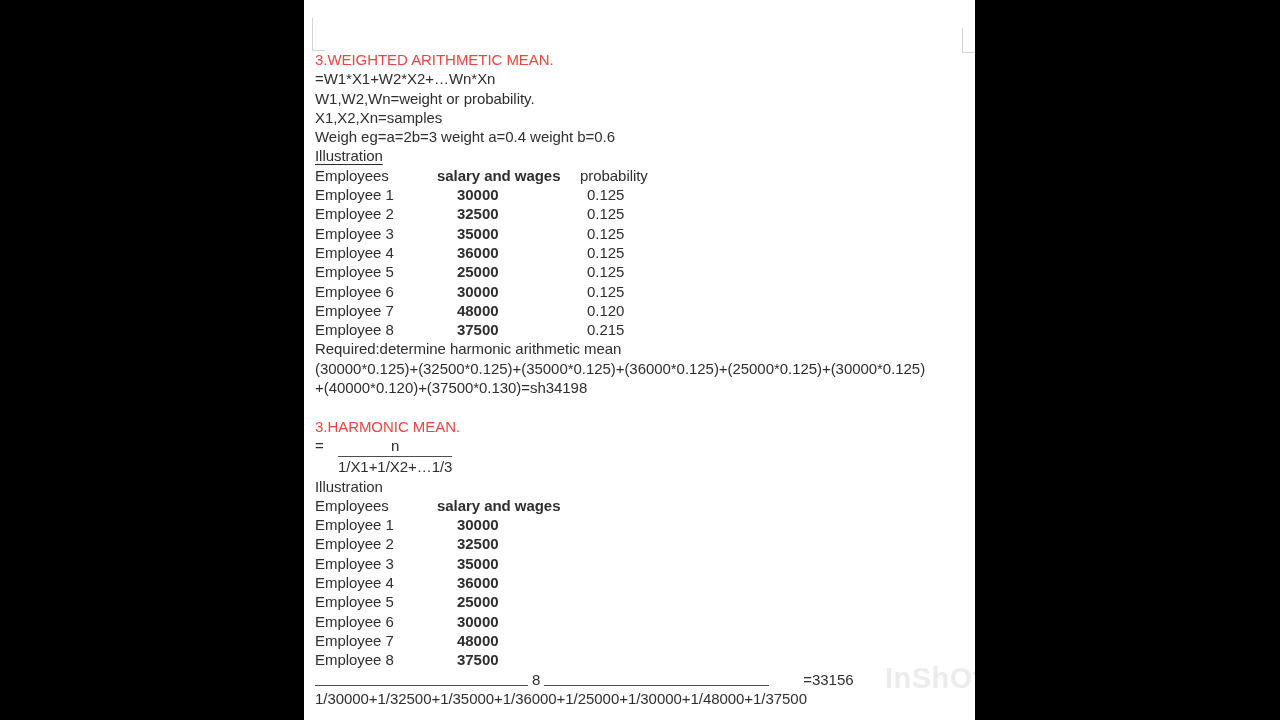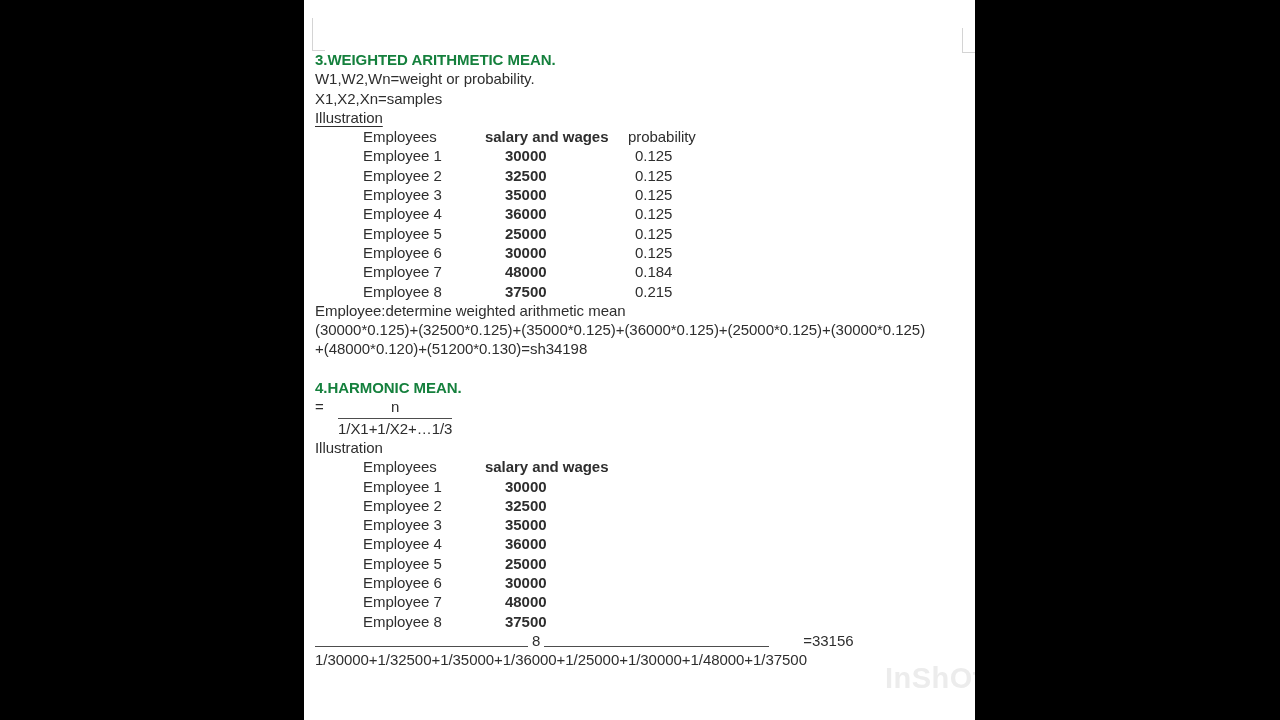--- a/index.html
+++ b/index.html
@@ -13,26 +13,26 @@
   .page {
     position:absolute; left:304px; top:0; width:671px; height:720px;
     background:#ffffff; overflow:hidden;
   }
   .content {
     position:absolute; left:11px; top:50px; right:0;
     font-size:15px; line-height:19.3px; color:#2e2e2e;
     letter-spacing:-0.05px;
   }
   .line { white-space:nowrap; }
-  .heading { font-weight:700; color:#15803d; }
+  .heading { font-weight:400; color:#ef4444; }
   .underlined { text-decoration:underline; text-underline-offset:3px; }
 
   
   .trow { display:flex; white-space:nowrap; }
-  .cell-emp  { width:122px;margin-left:48px; }
+  .cell-emp  { width:122px; }
   .cell-sal  { width:143px;font-weight:bold; }
   .cell-prob { flex:1; }
   .val .cell-sal  { padding-left:20px; }
   .val .cell-prob { padding-left:7px; }
 
   
   .hm-formula { display:flex; align-items:flex-start; }
   .hm-eq { width:23px; }
   .frac { display:inline-flex; flex-direction:column; }
   .frac-num { text-align:center; border-bottom:1.5px solid #4d4d4d; padding:0 1px 1px 1px; }
@@ -67,22 +67,24 @@
 
 <div class="stage">
   <div class="page">
 
     <div class="bracket bracket-left"></div>
     <div class="bracket bracket-right"></div>
 
     <div class="content">
 
       <div class="line heading">3.WEIGHTED ARITHMETIC MEAN.</div>
+      <div class="line">=W1*X1+W2*X2+…Wn*Xn</div>
       <div class="line">W1,W2,Wn=weight or probability.</div>
       <div class="line">X1,X2,Xn=samples</div>
+      <div class="line">Weigh eg=a=2b=3 weight a=0.4 weight b=0.6</div>
       <div class="line"><span class="underlined">Illustration</span></div>
 
       <div class="trow">
         <span class="cell-emp">Employees</span>
         <span class="cell-sal">salary and wages</span>
         <span class="cell-prob">probability</span>
       </div>
       <div class="trow val">
         <span class="cell-emp">Employee 1</span>
         <span class="cell-sal">30000</span>
@@ -109,35 +111,35 @@
         <span class="cell-prob">0.125</span>
       </div>
       <div class="trow val">
         <span class="cell-emp">Employee 6</span>
         <span class="cell-sal">30000</span>
         <span class="cell-prob">0.125</span>
       </div>
       <div class="trow val">
         <span class="cell-emp">Employee 7</span>
         <span class="cell-sal">48000</span>
-        <span class="cell-prob">0.184</span>
+        <span class="cell-prob">0.120</span>
       </div>
       <div class="trow val">
         <span class="cell-emp">Employee 8</span>
         <span class="cell-sal">37500</span>
         <span class="cell-prob">0.215</span>
       </div>
 
-      <div class="line">Employee:determine weighted arithmetic mean</div>
+      <div class="line">Required:determine harmonic arithmetic mean</div>
       <div class="line">(30000*0.125)+(32500*0.125)+(35000*0.125)+(36000*0.125)+(25000*0.125)+(30000*0.125)</div>
-      <div class="line">+(48000*0.120)+(51200*0.130)=sh34198</div>
+      <div class="line">+(40000*0.120)+(37500*0.130)=sh34198</div>
 
       <div class="blank-line"></div>
 
-      <div class="line heading">4.HARMONIC MEAN.</div>
+      <div class="line heading">3.HARMONIC MEAN.</div>
 
       <div class="hm-formula">
         <span class="hm-eq">=</span>
         <span class="frac">
           <span class="frac-num">n</span>
           <span class="frac-den">1/X1+1/X2+…1/3</span>
         </span>
       </div>
 
       <div class="line">Illustration</div>

